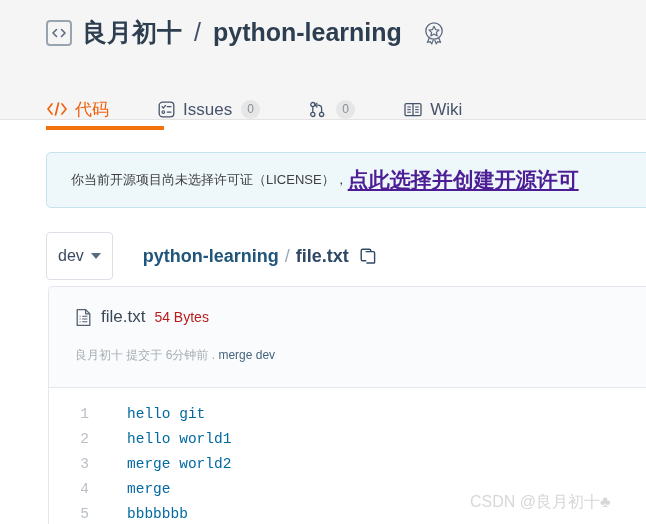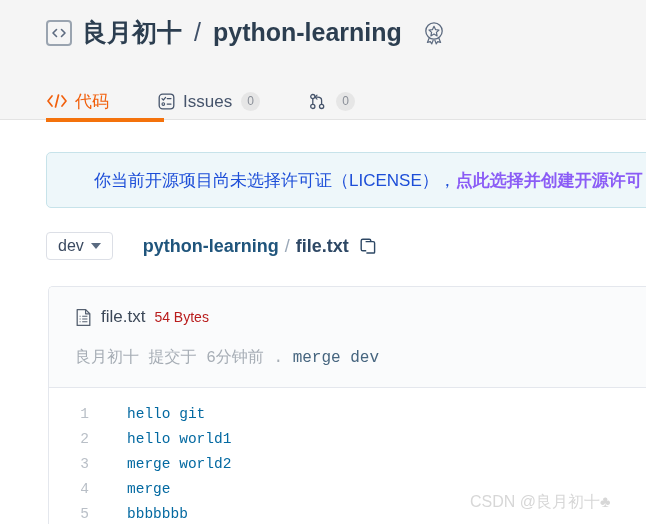--- a/index.html
+++ b/index.html
@@ -67,21 +67,21 @@
     margin-left: 8px;
     display: flex;
     align-items: center;
     flex: none;
   }
 
   
   .tabs {
     position: absolute;
     left: 46px;
-    top: 80px;
+    top: 88px;
     display: flex;
     align-items: center;
     gap: 0px;
     white-space: nowrap;
   }
   .tab {
     display: flex;
     align-items: center;
     gap: 7px;
     height: 42px;
@@ -130,42 +130,42 @@
     border: 1px solid #c7e3ea;
     border-radius: 5px;
     box-sizing: border-box;
     display: flex;
     align-items: center;
     padding-left: 24px;
     overflow: hidden;
     white-space: nowrap;
   }
   .license-text {
-    font-size: 17px;
-    color: #1d4ed8;
-    margin-left: 23px;
+    font-size: 13px;
+    color: #404040;
   }
   .license-link {
-    font-size: 17px;
-    color: #8b5cf6;
+    font-size: 21px;
+    color: #4c1d95;
     font-weight: bold;
     cursor: pointer;
+    text-decoration: underline;
   }
 
   
   .branch-row {
     position: absolute;
     left: 46px;
     top: 232px;
     display: flex;
     align-items: center;
     white-space: nowrap;
   }
   .branch-btn {
-    height: 28px;
+    height: 48px;
     min-width: 66px;
     border: 1px solid #dcdfe6;
     border-radius: 4px;
     background: #ffffff;
     display: flex;
     align-items: center;
     justify-content: center;
     gap: 7px;
     padding: 0 11px;
     box-sizing: border-box;
@@ -237,24 +237,23 @@
   .file-name {
     font-size: 17px;
     color: #3c4858;
   }
   .file-size {
     font-size: 14px;
     color: #b91c1c;
   }
   .commit-line {
     margin-top: 20px;
-    font-size: 16px;
+    font-size: 12px;
     color: #a6adb5;
     white-space: nowrap;
-    font-family: Liberation Mono, monospace;
   }
   .commit-author { color: #a6adb5; }
   .commit-msg {
     color: #46657f;
     cursor: pointer;
   }
 
   
   .code-area {
     padding-top: 13px;
@@ -354,20 +353,35 @@
           <circle cx="4.8" cy="14.4" r="2.1" fill="none" stroke="#46546b" stroke-width="1.3"></circle>
           <circle cx="13.6" cy="14.4" r="2.1" fill="none" stroke="#46546b" stroke-width="1.3"></circle>
           <line x1="4.8" y1="6.7" x2="4.8" y2="12.3" stroke="#46546b" stroke-width="1.3"></line>
           <path d="M13.6,12.3 L13.6,8.2 C13.6,6.2 11.9,5.2 9.6,5.2 L7.2,5.2" fill="none" stroke="#46546b" stroke-width="1.3" stroke-linecap="round"></path>
           <polyline points="9,3.2 7,5.2 9,7.2" fill="none" stroke="#46546b" stroke-width="1.2" stroke-linecap="round" stroke-linejoin="round"></polyline>
         </svg>
       </span>
       <span class="count-badge">0</span>
     </div>
 
+    <div class="tab">
+      <span class="tab-icon">
+        <svg width="20" height="17" viewBox="0 0 20 17">
+          <rect x="2" y="2.6" width="16" height="12" rx="1.3" fill="none" stroke="#46546b" stroke-width="1.3"></rect>
+          <line x1="10" y1="2.6" x2="10" y2="14.6" stroke="#46546b" stroke-width="1.3"></line>
+          <line x1="4.3" y1="6" x2="7.8" y2="6" stroke="#46546b" stroke-width="1.1"></line>
+          <line x1="4.3" y1="8.6" x2="7.8" y2="8.6" stroke="#46546b" stroke-width="1.1"></line>
+          <line x1="4.3" y1="11.2" x2="7.8" y2="11.2" stroke="#46546b" stroke-width="1.1"></line>
+          <line x1="12.2" y1="6" x2="15.7" y2="6" stroke="#46546b" stroke-width="1.1"></line>
+          <line x1="12.2" y1="8.6" x2="15.7" y2="8.6" stroke="#46546b" stroke-width="1.1"></line>
+          <line x1="12.2" y1="11.2" x2="15.7" y2="11.2" stroke="#46546b" stroke-width="1.1"></line>
+        </svg>
+      </span>
+      <span class="tab-label">Wiki</span>
+    </div>
 
   </div>
 
   <div class="license-banner">
     <span class="license-text">你当前开源项目尚未选择许可证（LICENSE），</span>
     <span class="license-link">点此选择并创建开源许可</span>
   </div>
 
   <div class="branch-row">
     <div class="branch-btn">

